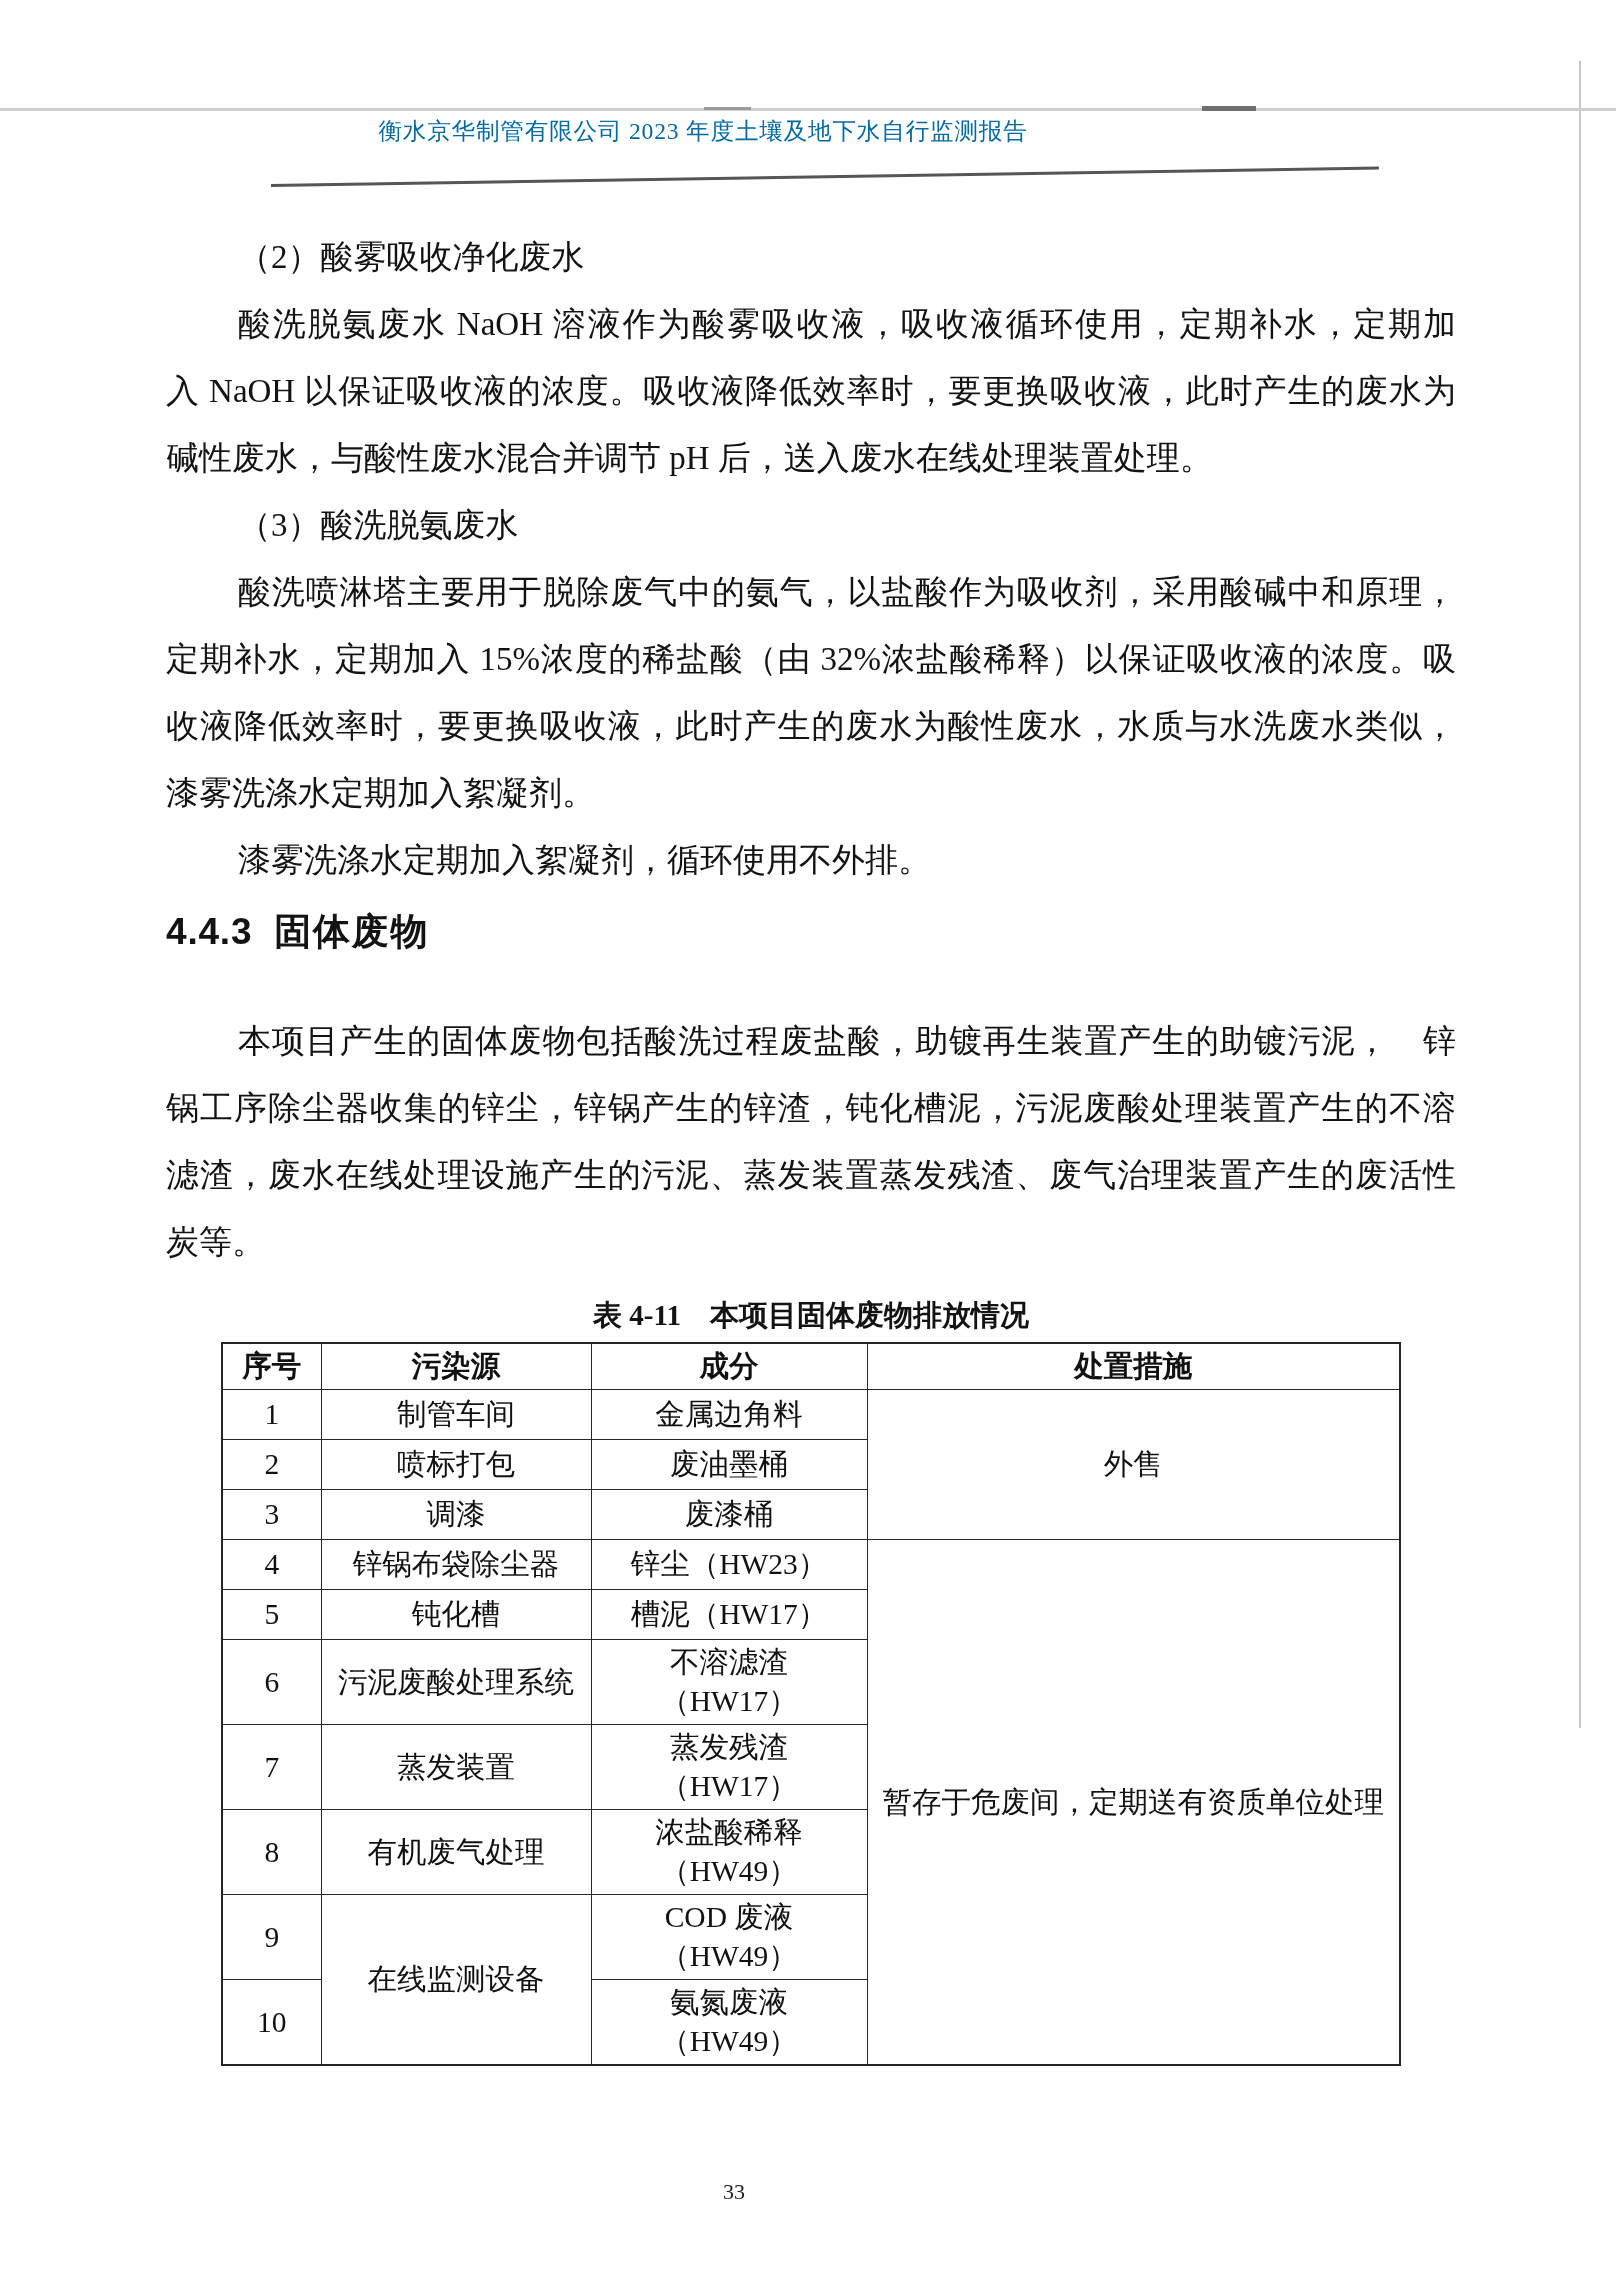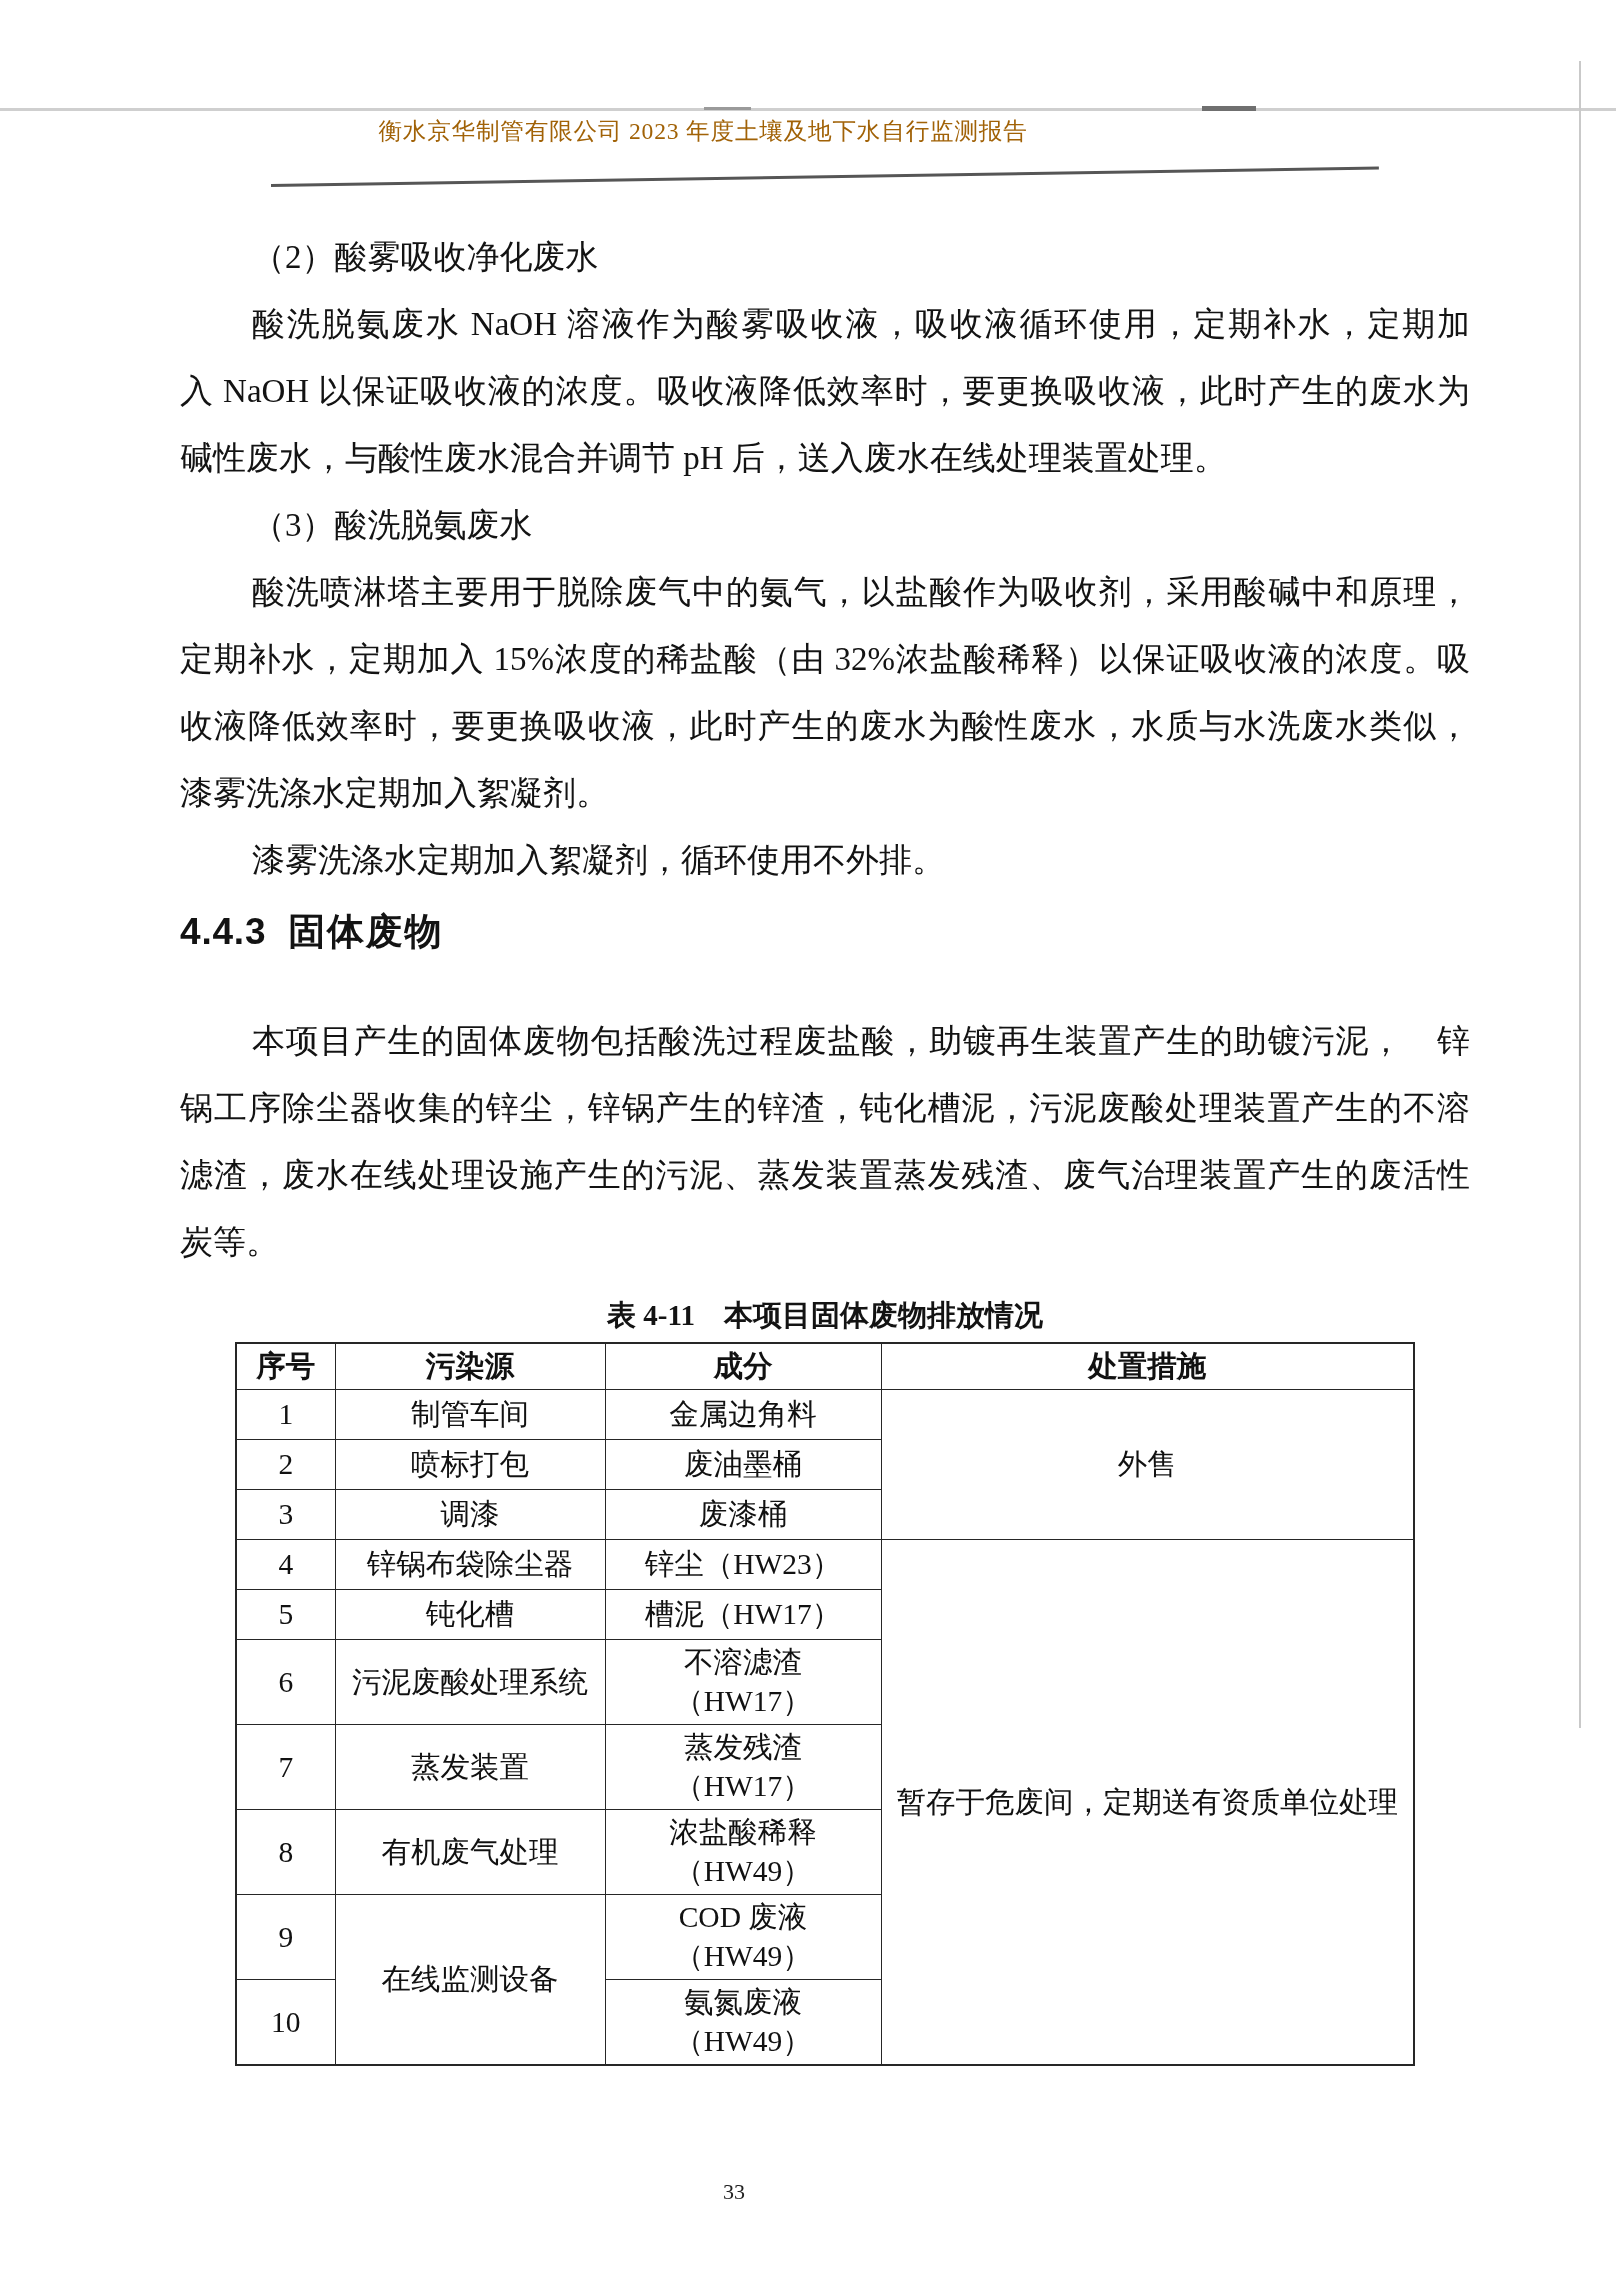--- a/index.html
+++ b/index.html
@@ -12,29 +12,29 @@
     color:#161616;
     overflow:hidden;
   }
   
   .top-rule{position:absolute;top:108px;left:0;width:1616px;height:2.5px;background:#cfcfcf;}
   .top-rule-dash-a{position:absolute;top:107px;left:704px;width:47px;height:3.4px;background:#9a9a9a;}
   .top-rule-dash-b{position:absolute;top:106px;left:1202px;width:54px;height:5px;background:#6f6f6f;}
   .right-edge-line{position:absolute;top:61px;left:1579px;width:1.7px;height:1667px;background:#c9c9c9;}
   .header-title{
     position:absolute;top:115px;left:0;width:1406px;
-    text-align:center;font-size:23.6px;letter-spacing:0.8px;color:#a16207;
+    text-align:center;font-size:23.6px;letter-spacing:0.8px;color:#0369a1;
   }
   .header-underline{
     position:absolute;top:184px;left:271px;width:1108px;height:2.5px;
     background:#565656;transform:rotate(-0.9deg);transform-origin:left center;
   }
   
   .content{
-    position:absolute;left:180px;top:224px;width:1290px;
+    position:absolute;left:166px;top:224px;width:1290px;
     font-size:33px;line-height:67px;text-align:justify;color:#131313;
   }
   .line{height:67px;overflow:hidden;}
   .line.fill{text-align-last:justify;}
   .line.indent{text-indent:72px;}
   .heading{
     height:51px;line-height:51px;margin:11.8px 0 51px 0;
     font-weight:bold;font-size:37px;text-align:right;text-align-last:left;
     font-family:"Liberation Sans","DejaVu Sans",sans-serif;
   }

